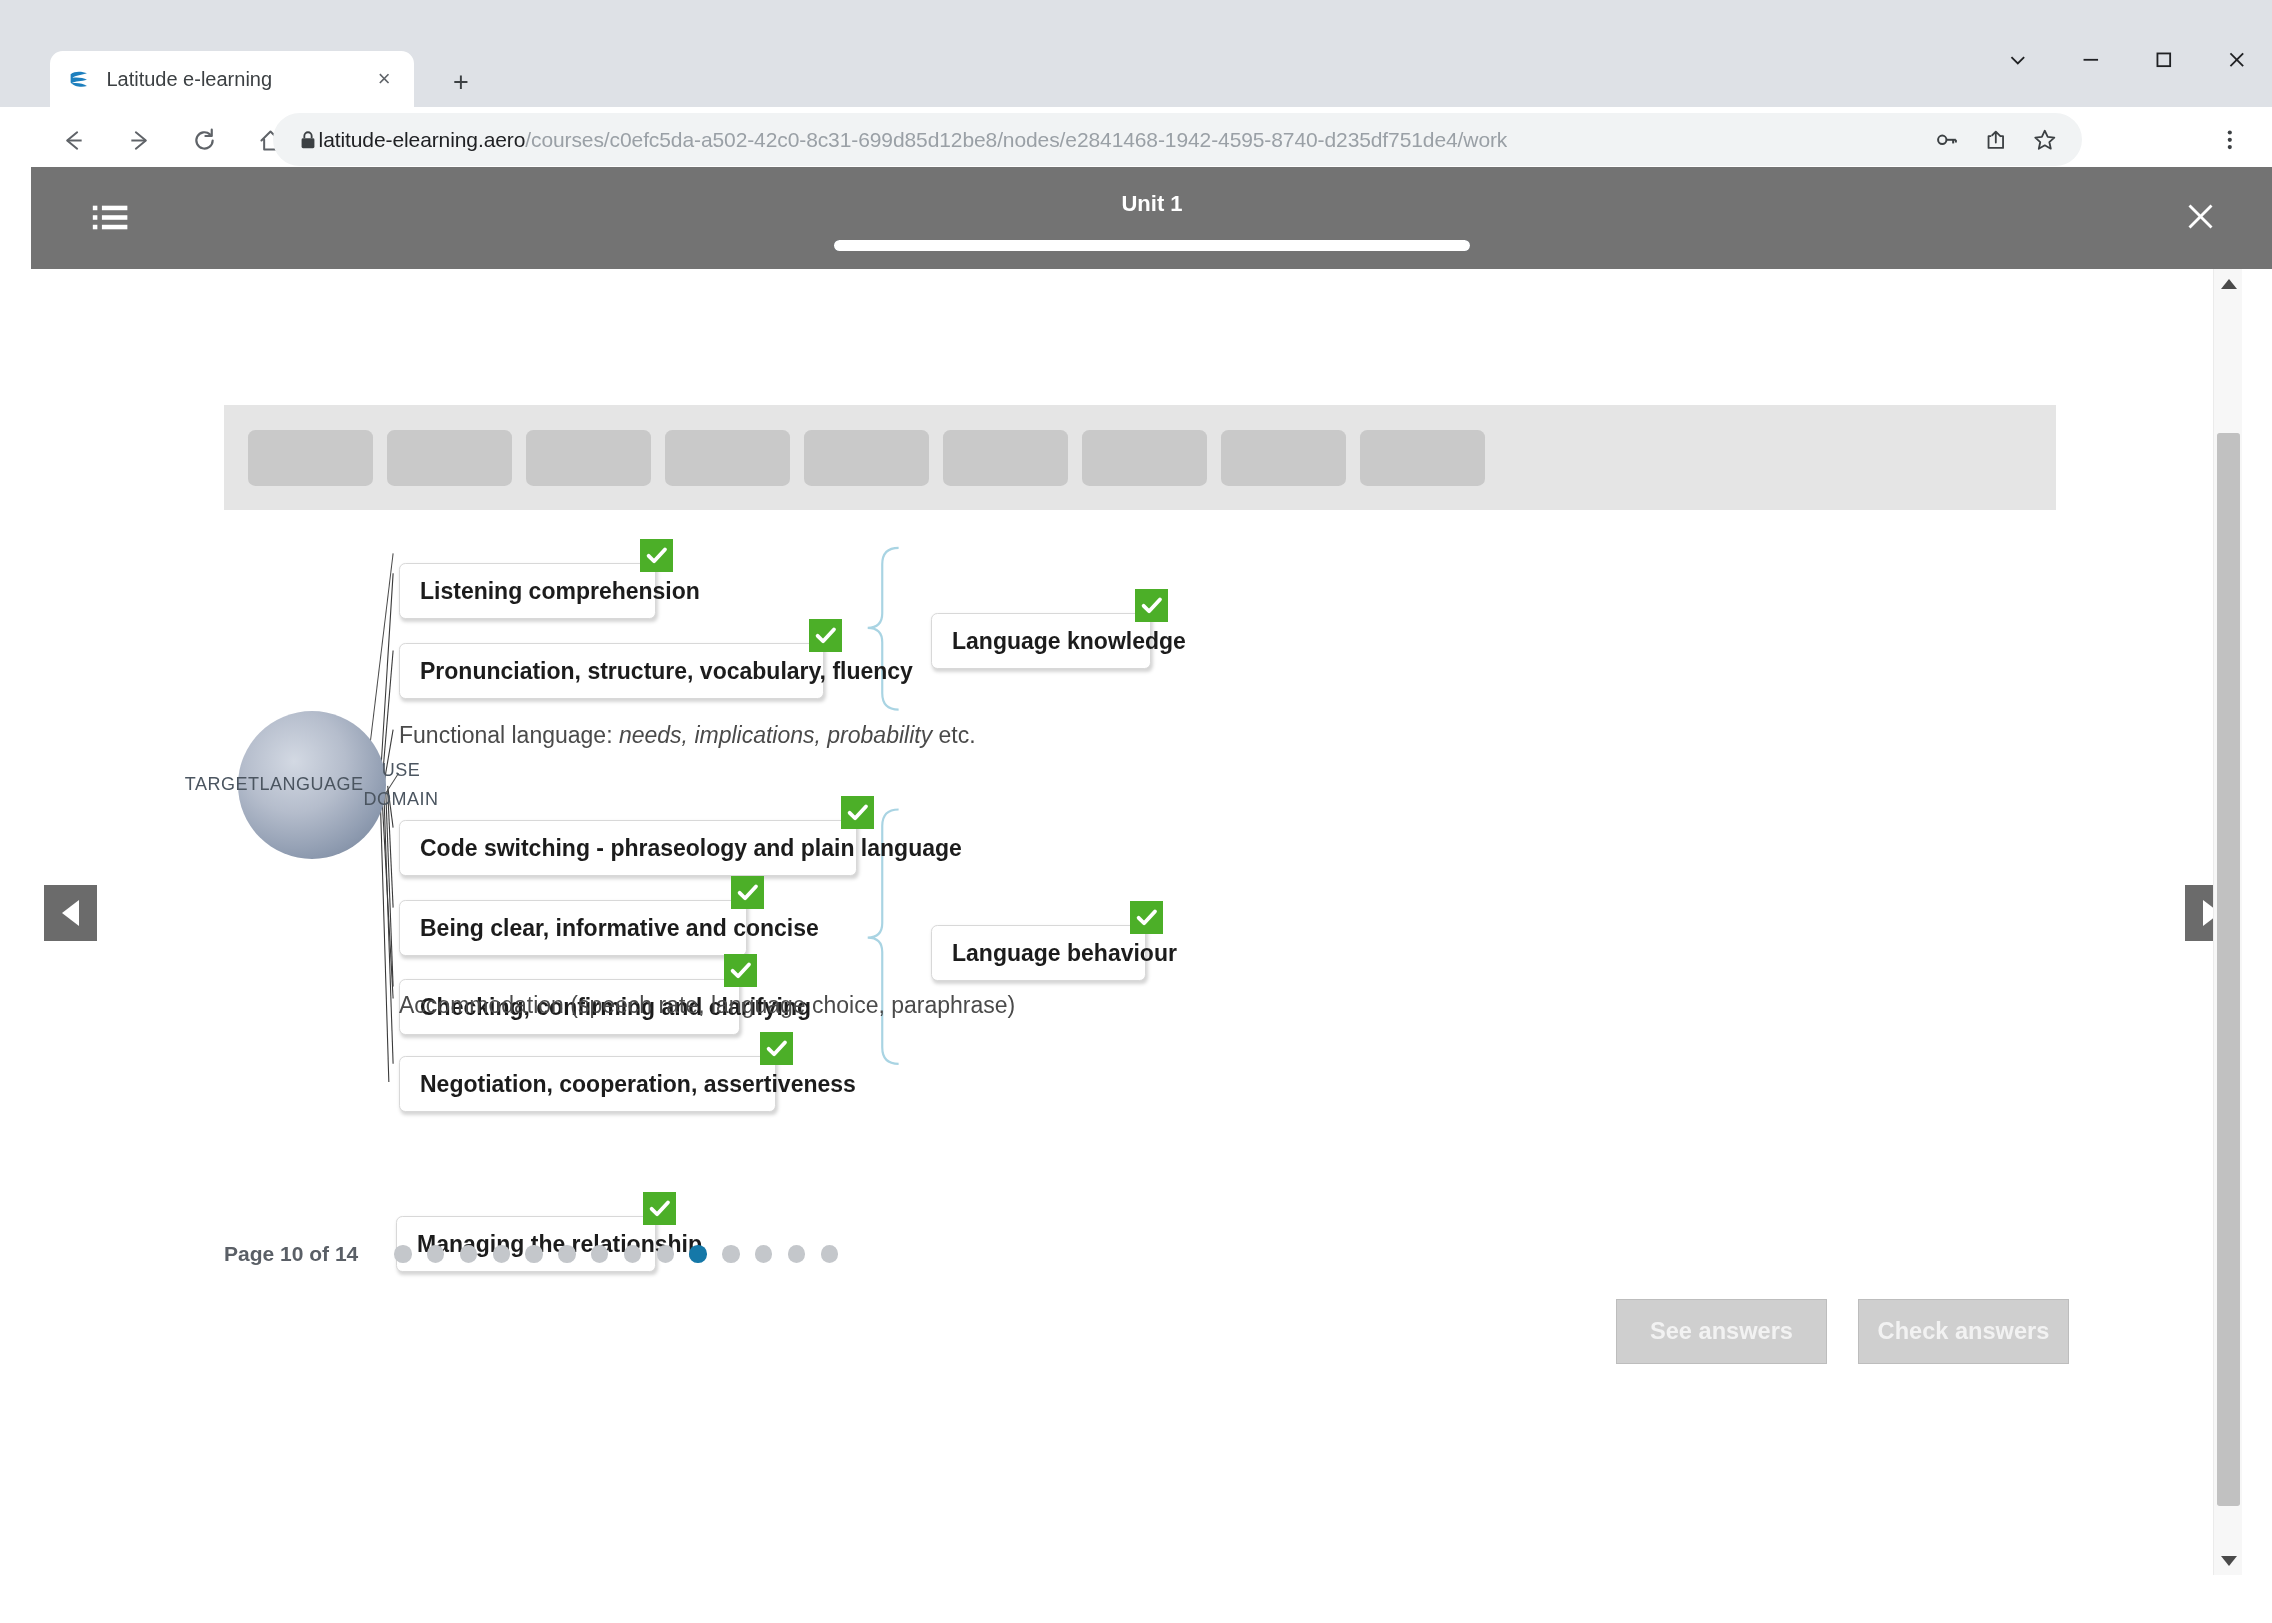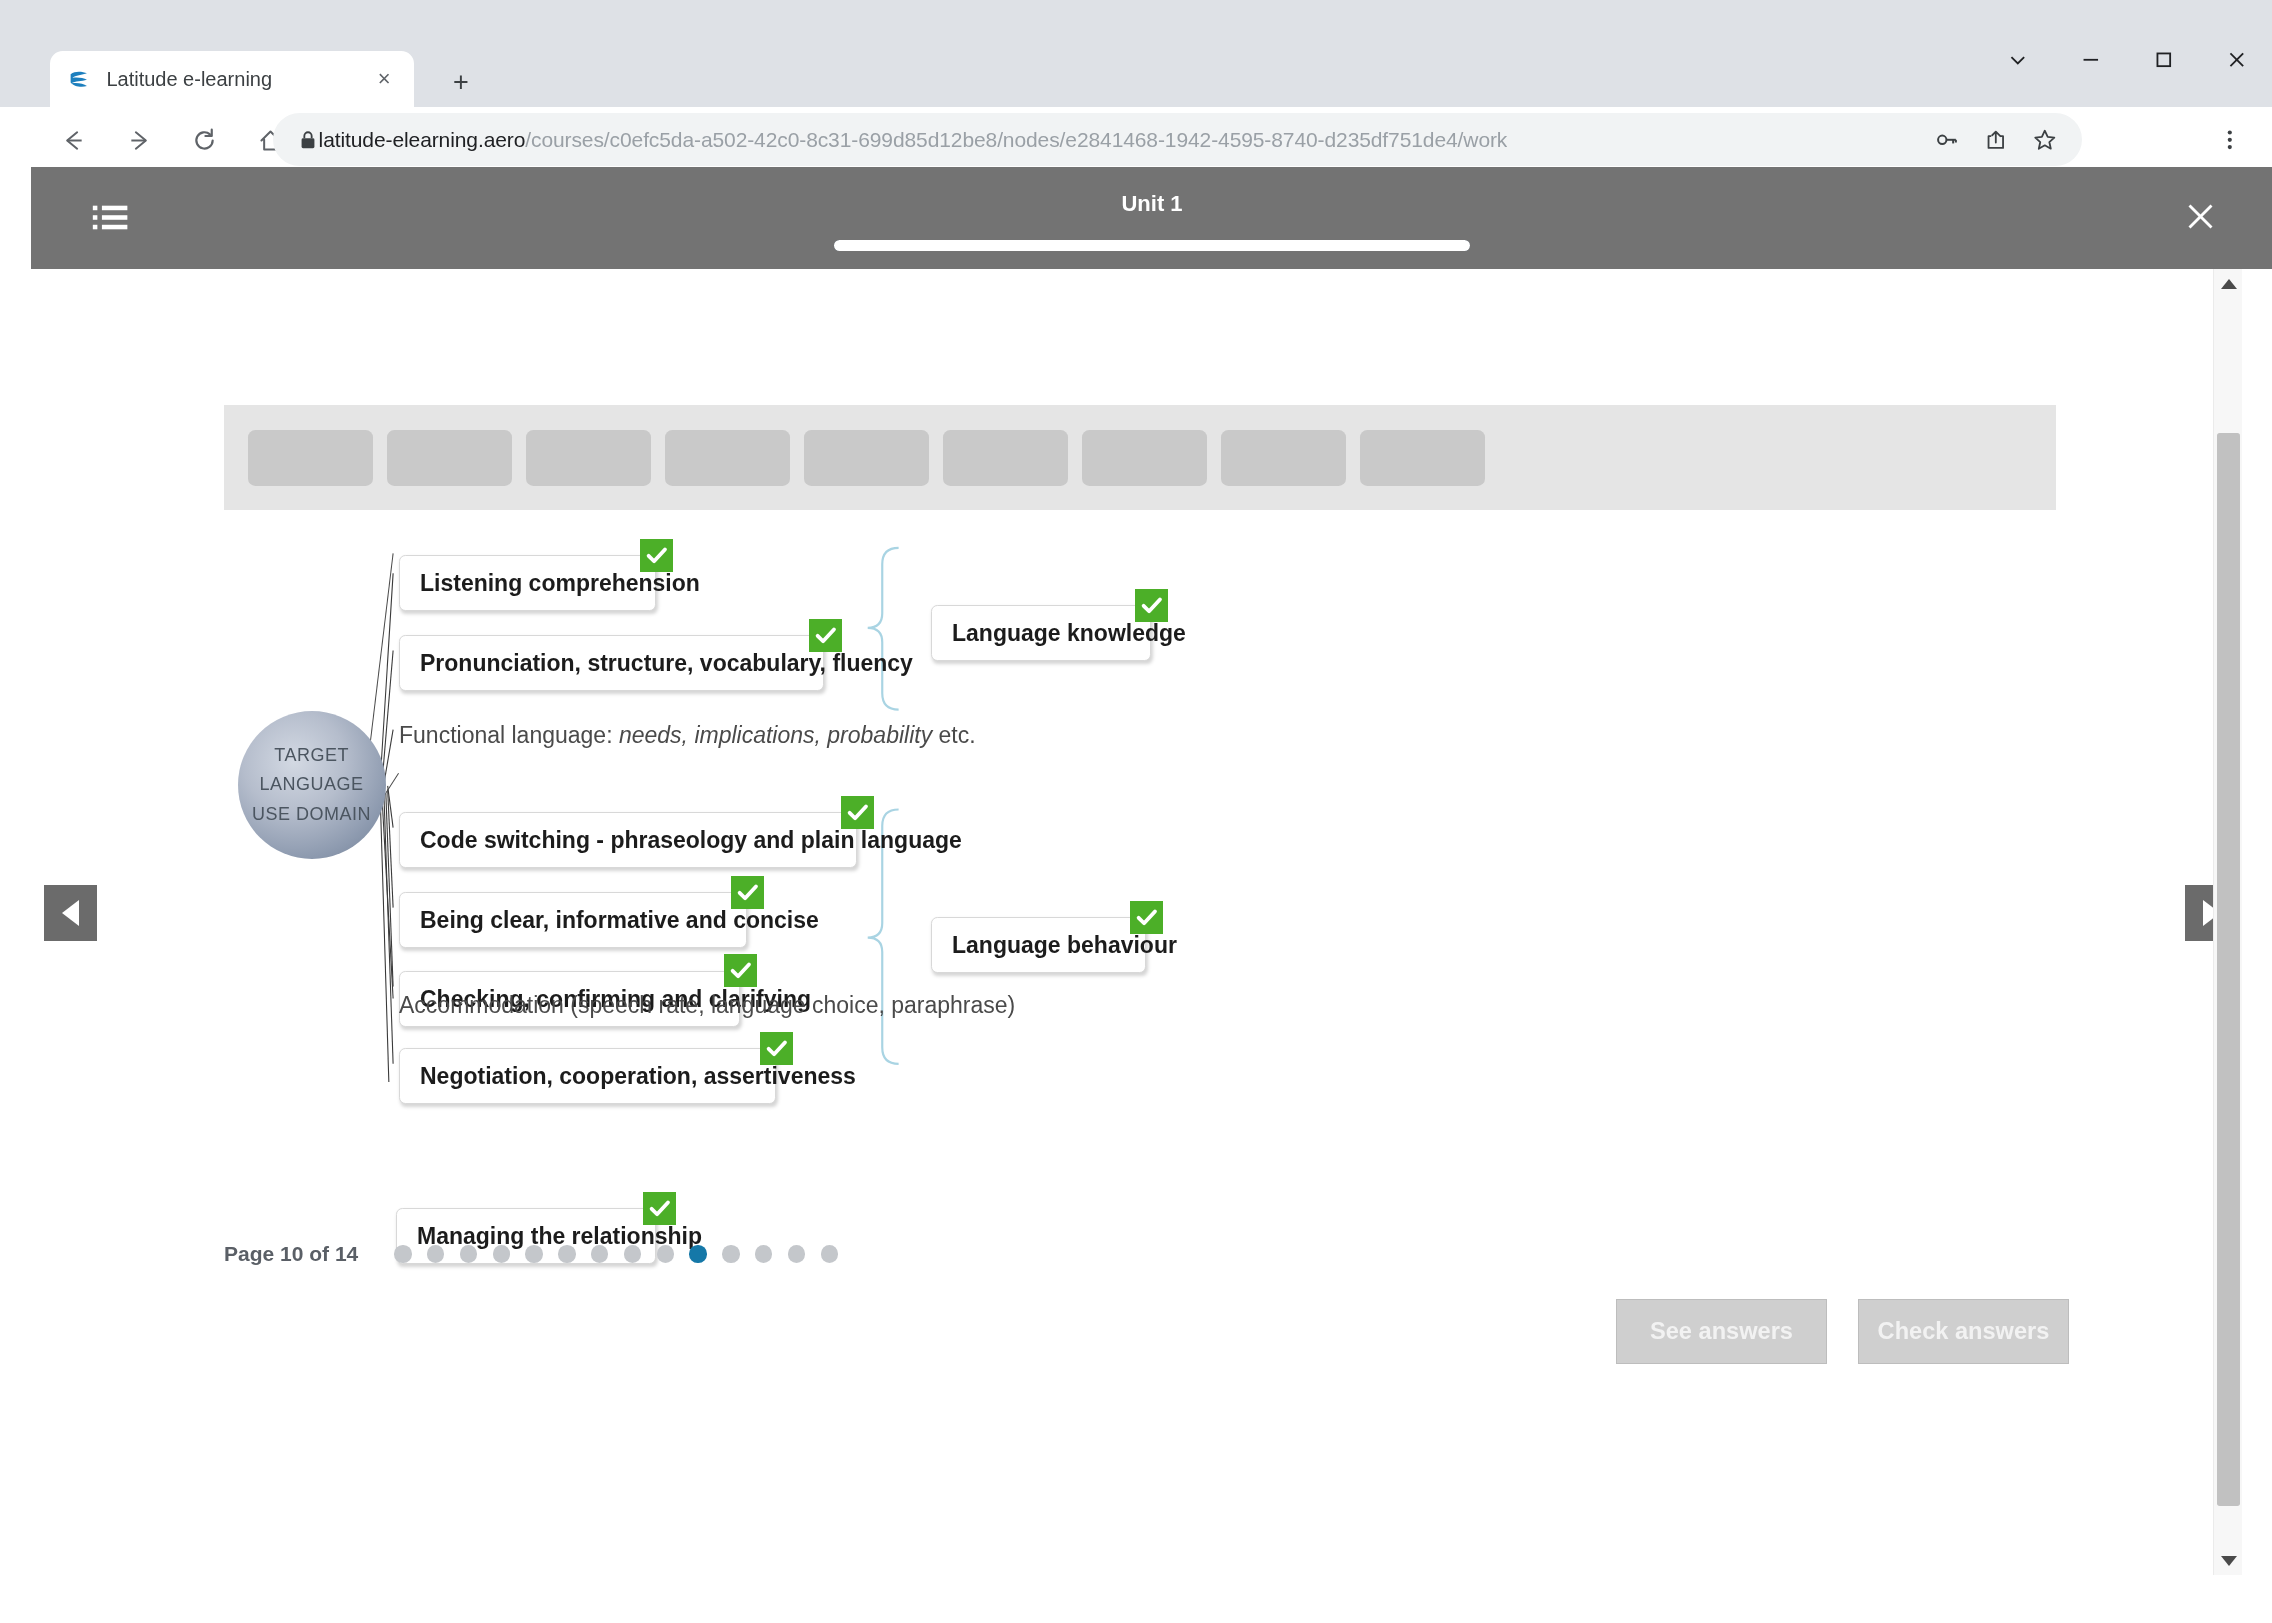--- a/index.html
+++ b/index.html
@@ -175,40 +175,41 @@
   
   .diagram {
     position: absolute; left: 193px; top: 268px;
     width: 1832px; height: 545px;
   }
   .tld-circle {
     position: absolute; left: 13.6px; top: 174px;
     width: 148px; height: 148px;
     border-radius: 50%;
     background: radial-gradient(circle at 38% 34%, #d3d9e3 0%, #b5bdcc 38%, #8d9aaf 72%, #6d7b91 100%);
-    display: flex; flex-direction: column;
+    display: flex; flex-direction: row;
     align-items: center; justify-content: center;
     color: #4b5560;
     font-size: 18px;
     letter-spacing: 0.5px;
     line-height: 1.62;
     text-align: center;
   }
   .label-box {
     position: absolute;
     background: #ffffff;
     border: 0.9px solid #d8d8d8;
     border-radius: 6.4px;
     box-shadow: 1.8px 2.7px 3.6px rgba(0,0,0,0.17);
     height: 56px;
     display: flex; align-items: center;
     padding: 0 20px;
     font-size: 23px; font-weight: bold;
     color: #1c1c1c;
     white-space: nowrap;
+    margin-top: 8px;
   }
   .plain-text {
     position: absolute;
     font-size: 23px;
     color: #4a4a4a;
     white-space: nowrap;
   }
   .plain-text i { font-style: italic; margin-top: 6px; }
   .tick {
     position: absolute;

